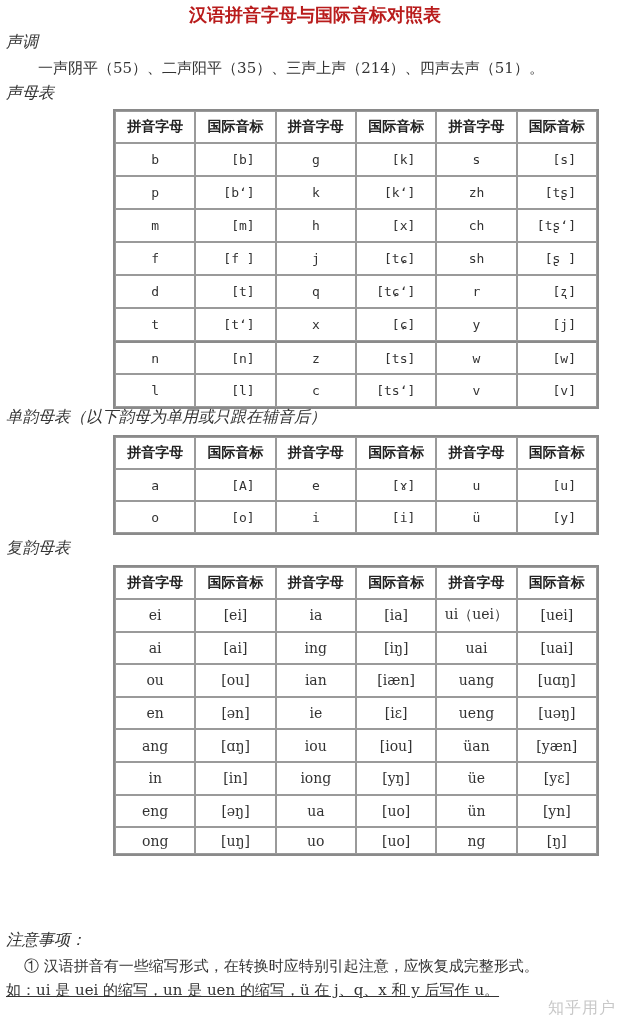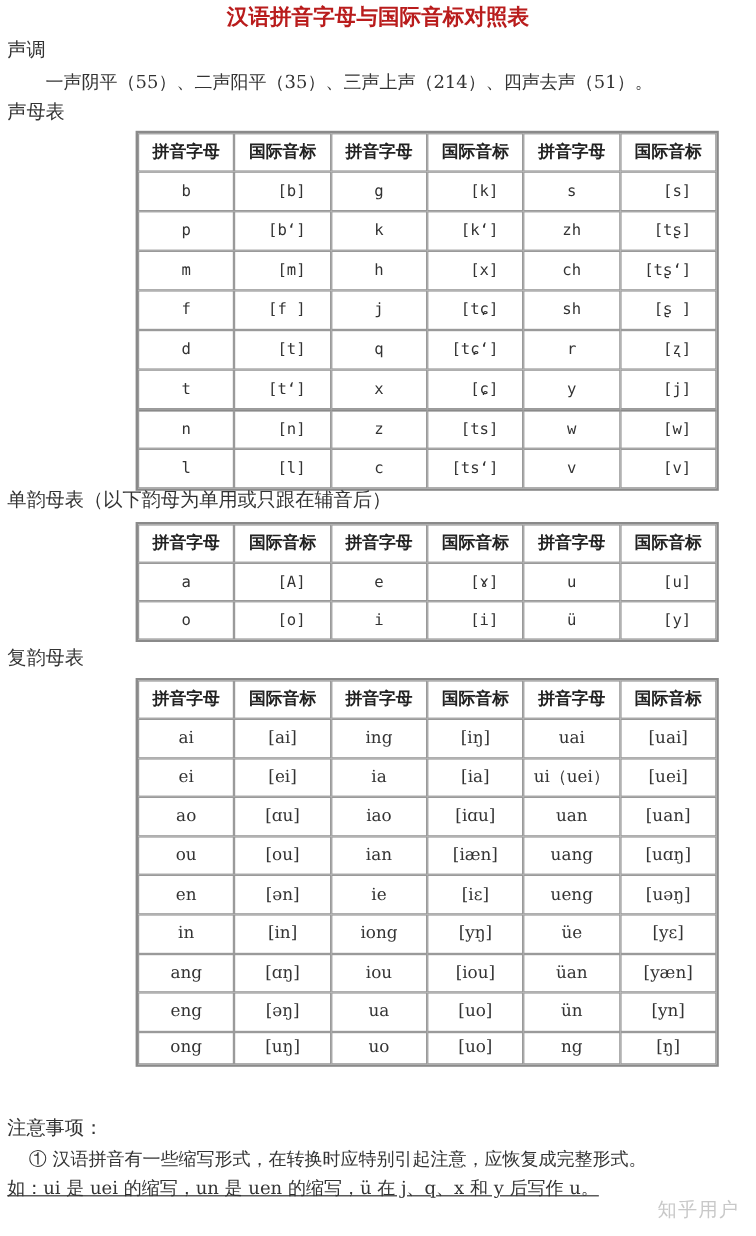--- a/index.html
+++ b/index.html
@@ -8,21 +8,21 @@
     background: #ffffff; color: #222;
     font-family: "DejaVu Serif", "Liberation Serif", serif;
     position: relative;
   }
   .abs { position: absolute; white-space: nowrap; }
   .title {
     top: 2px; left: 0; width: 630px; text-align: center;
     font-family: "DejaVu Sans", "Liberation Sans", sans-serif;
     font-weight: bold; font-size: 18px; color: #b91c1c; line-height: 26px;
   }
-  .sec { font-size: 16px; line-height: 24px; color: #333; left: 6px; }
+  .sec { font-size: 16px; line-height: 24px; color: #333; left: 6px; font-style: italic; }
   .para { font-size: 15px; line-height: 24px; color: #333; }
   table.ipa {
     position: absolute; left: 72px; width: 486px;
     border-collapse: separate; border-spacing: 0;
     border: 2px solid #8a8a8a; table-layout: fixed;
     font-size: 14px;
     margin-left: 41px;
   }
   table.ipa td, table.ipa th {
     border: 1px solid #9a9a9a; padding: 0; text-align: center;
@@ -189,74 +189,66 @@
   <tbody>
       <tr style="height:32px">
     <th>拼音字母</th>
     <th>国际音标</th>
     <th>拼音字母</th>
     <th>国际音标</th>
     <th>拼音字母</th>
     <th>国际音标</th>
   </tr>
   <tr style="height:32.6px">
+    <td>ei</td>
+    <td>[ei]</td>
+    <td>ia</td>
+    <td>[ia]</td>
+    <td>ui（uei）</td>
+    <td>[uei]</td>
+  </tr>
+  <tr style="height:32.6px">
     <td>ai</td>
     <td>[ai]</td>
     <td>ing</td>
     <td>[iŋ]</td>
     <td>uai</td>
     <td>[uai]</td>
   </tr>
   <tr style="height:32.6px">
-    <td>ei</td>
-    <td>[ei]</td>
-    <td>ia</td>
-    <td>[ia]</td>
-    <td>ui（uei）</td>
-    <td>[uei]</td>
-  </tr>
-  <tr style="height:32.6px">
-    <td>ao</td>
-    <td>[ɑu]</td>
-    <td>iao</td>
-    <td>[iɑu]</td>
-    <td>uan</td>
-    <td>[uan]</td>
-  </tr>
-  <tr style="height:32.6px">
     <td>ou</td>
     <td>[ou]</td>
     <td>ian</td>
     <td>[iæn]</td>
     <td>uang</td>
     <td>[uɑŋ]</td>
   </tr>
   <tr style="height:32.6px">
     <td>en</td>
     <td>[ən]</td>
     <td>ie</td>
     <td>[iɛ]</td>
     <td>ueng</td>
     <td>[uəŋ]</td>
   </tr>
   <tr style="height:32.6px">
+    <td>ang</td>
+    <td>[ɑŋ]</td>
+    <td>iou</td>
+    <td>[iou]</td>
+    <td>üan</td>
+    <td>[yæn]</td>
+  </tr>
+  <tr style="height:32.6px">
     <td>in</td>
     <td>[in]</td>
     <td>iong</td>
     <td>[yŋ]</td>
     <td>üe</td>
     <td>[yɛ]</td>
-  </tr>
-  <tr style="height:32.6px">
-    <td>ang</td>
-    <td>[ɑŋ]</td>
-    <td>iou</td>
-    <td>[iou]</td>
-    <td>üan</td>
-    <td>[yæn]</td>
   </tr>
   <tr style="height:32.6px">
     <td>eng</td>
     <td>[əŋ]</td>
     <td>ua</td>
     <td>[uo]</td>
     <td>ün</td>
     <td>[yn]</td>
   </tr>
   <tr style="height:27px">

